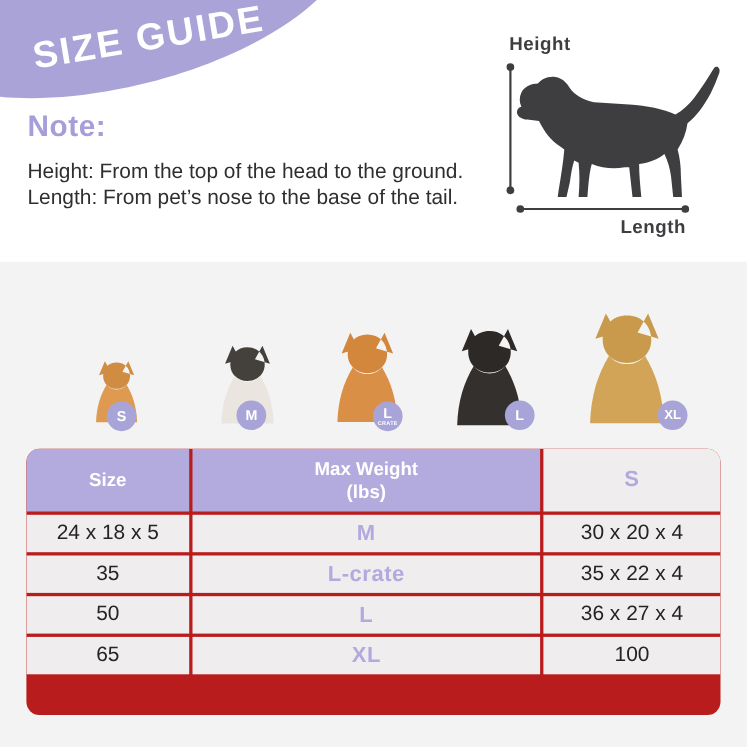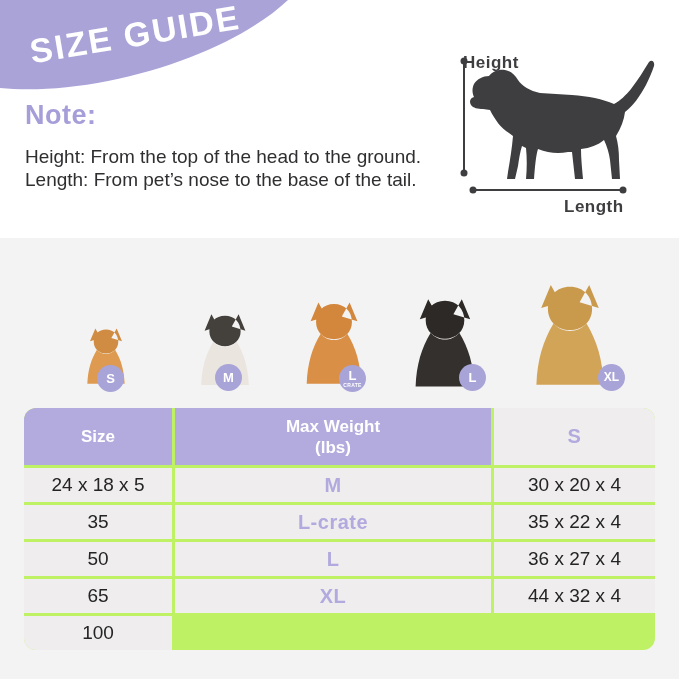--- a/index.html
+++ b/index.html
@@ -33,21 +33,21 @@
     position:absolute;left:25px;top:100px;
     color:var(--note-heading-purple);font-size:27px;font-weight:bold;letter-spacing:0.5px;
   }
   .note-body{
     position:absolute;left:25px;top:145px;
     color:var(--text-dark);font-size:19px;line-height:23px;
   }
   
   .diagram{position:absolute;left:450px;top:25px;width:225px;height:200px;}
   .diagram-label{position:absolute;color:var(--silhouette);font-size:17px;font-weight:bold;letter-spacing:0.5px;}
-  .label-height{left:13px;top:5px;margin-top:23px;}
+  .label-height{left:13px;top:5px;}
   .label-length{left:114px;top:172px;}
   .measure-svg{position:absolute;left:0;top:0;width:225px;height:200px;}
   .measure-svg line{stroke:var(--silhouette);stroke-width:2;}
   .measure-svg circle{fill:var(--silhouette);}
   .dog-silhouette-svg{position:absolute;left:18px;top:29px;width:190px;height:125px;}
   .dog-silhouette-svg path{fill:var(--silhouette);}
   
   .gray-section{position:absolute;left:0;top:238px;width:679px;height:441px;background:var(--section-bg);}
   
   .dog-figure{position:absolute;}
@@ -66,21 +66,21 @@
   .badge-s{left:97px;top:365px;}
   .badge-m{left:215px;top:364px;}
   .badge-l-crate{left:339px;top:365px;}
   .badge-l{left:459px;top:364px;}
   .badge-xl{left:598px;top:364px;font-size:12px;}
   .badge-sub{font-size:5px;line-height:5px;letter-spacing:0.3px;margin-top:1px;}
   
   .size-table{
     position:absolute;left:24px;top:408px;width:631px;
     display:grid;grid-template-columns:148px 316px 1fr;grid-template-rows:57px repeat(5,34px);
-    gap:3px;background:#bef264;border-radius:12px;overflow:hidden;
+    gap:3px;background:#b91c1c;border-radius:12px;overflow:hidden;
   }
   .th{
     background:var(--table-header-purple);color:#ffffff;font-weight:bold;font-size:17px;line-height:21px;
     display:flex;flex-direction:column;align-items:center;justify-content:center;text-align:center;
   }
   .td{
     background:var(--row-bg);color:#242424;font-size:19px;
     display:flex;align-items:center;justify-content:center;
   }
   .td-size{color:var(--size-text-purple);font-weight:bold;font-size:20px;letter-spacing:0.5px;}
@@ -189,17 +189,16 @@
 
     <div class="td td-size">L-crate</div>
     <div class="td">35 x 22 x 4</div>
     <div class="td">50</div>
 
     <div class="td td-size">L</div>
     <div class="td">36 x 27 x 4</div>
     <div class="td">65</div>
 
     <div class="td td-size">XL</div>
-    <div class="td">44 x 32 x 4</div>
     <div class="td">100</div>
   </div>
 
 </div>
 
 </body></html>

